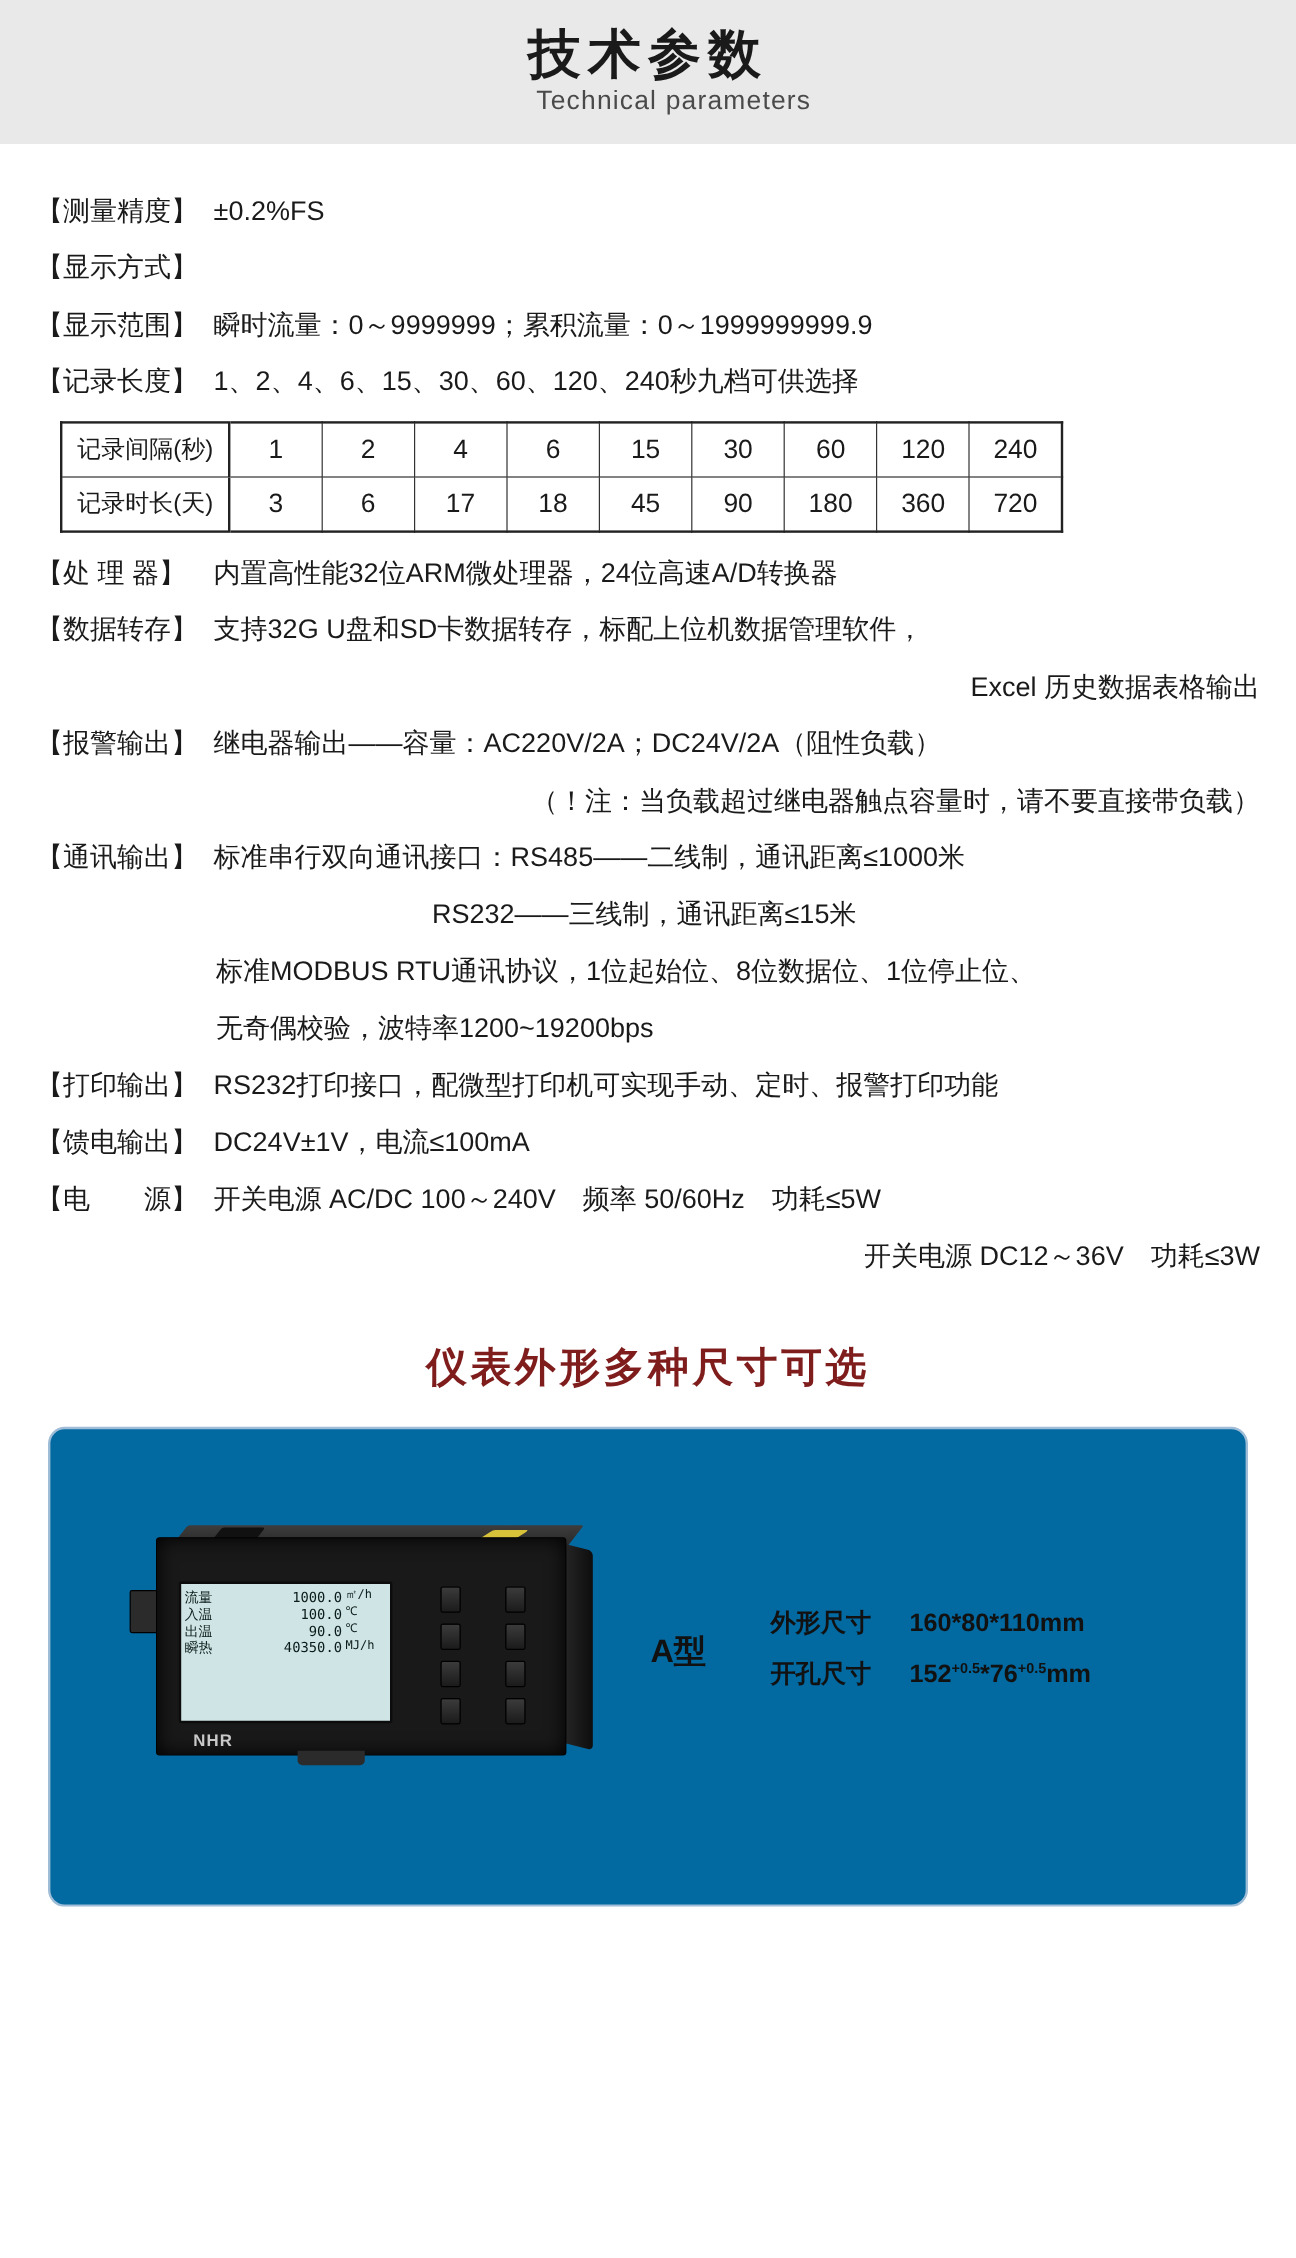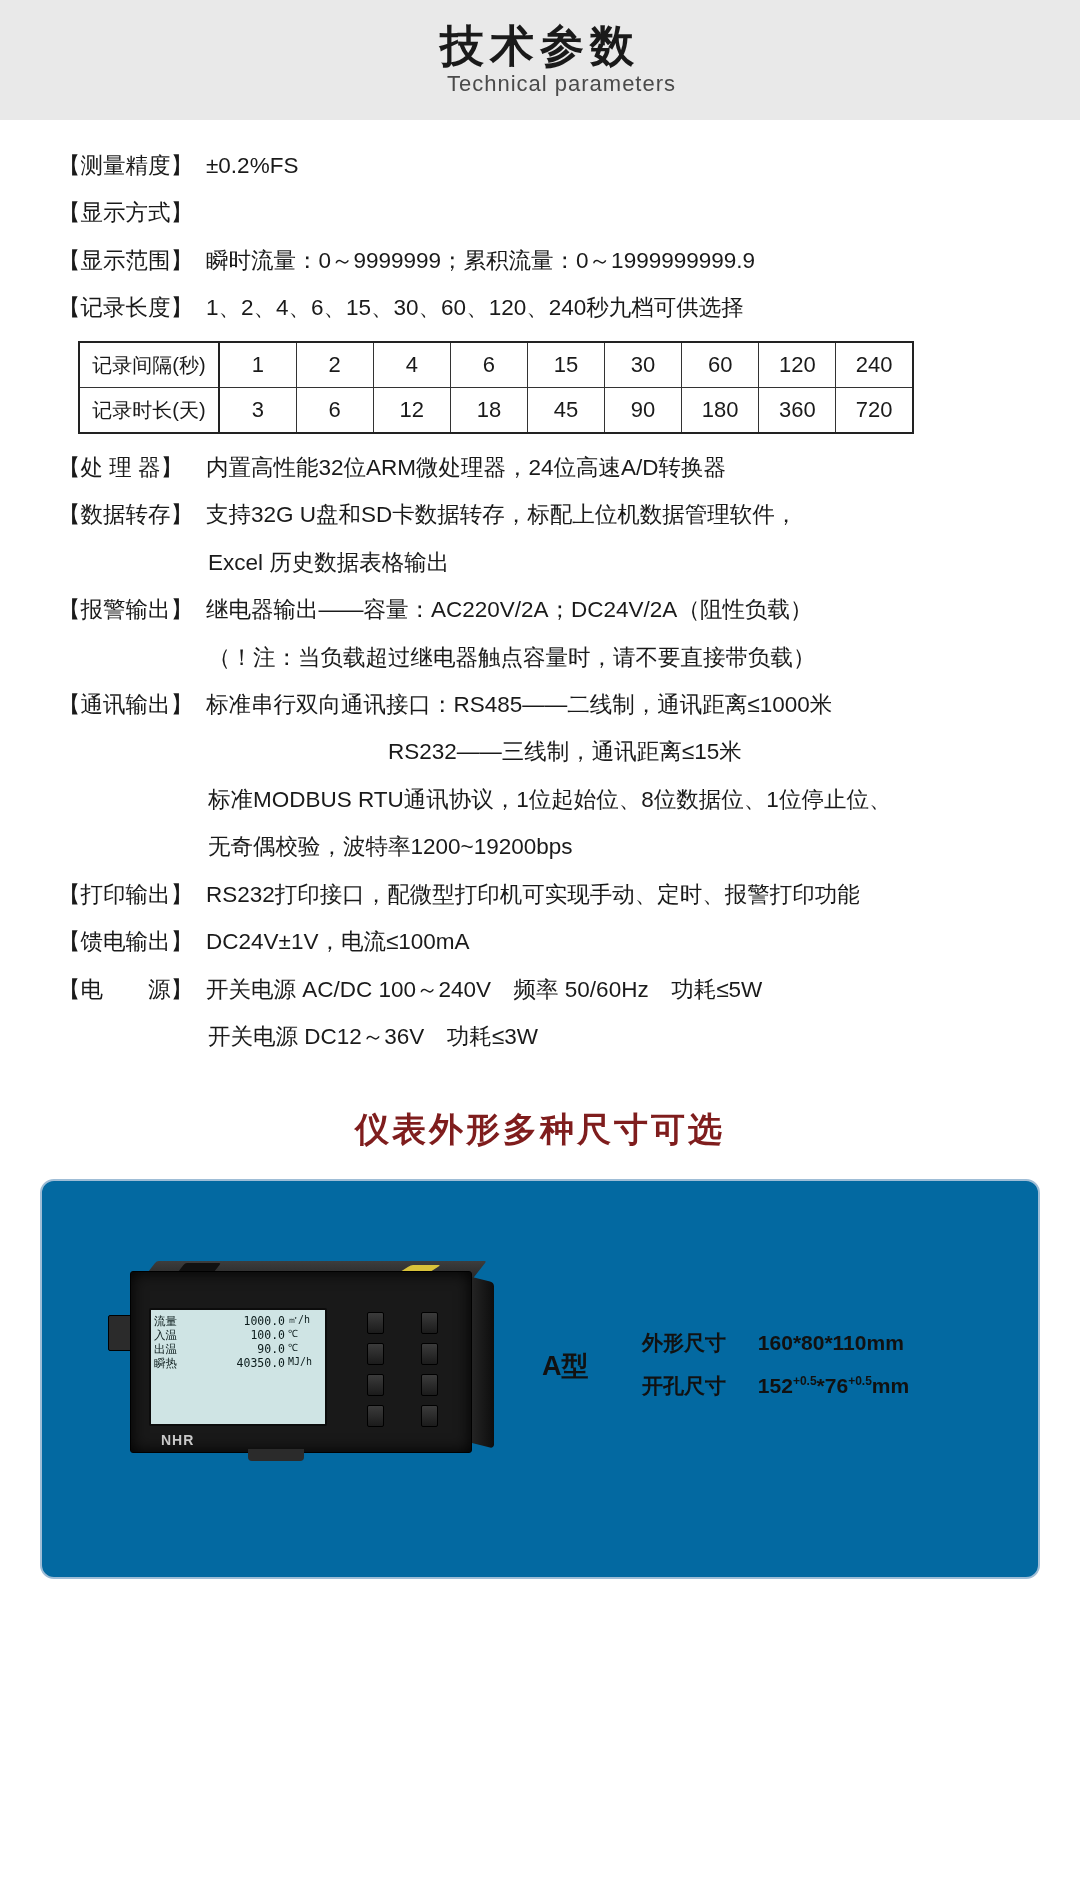--- a/index.html
+++ b/index.html
@@ -30,41 +30,40 @@
   .header .en{
     font-size:22px;
     color:#4a4a4a;
     letter-spacing:1px;
     margin-top:2px;
     margin-left:43px;
   }
 
   
   .specs{
-    padding:28px 30px 0 30px;
+    padding:38px 30px 0 30px;
     font-size:22.5px;
     line-height:1.62;
-    margin-left:28px;
   }
   .row{
     display:flex;
     align-items:flex-start;
     margin-bottom:11px;
   }
   .label{
     width:148px;
     flex:0 0 148px;
     white-space:nowrap;
     font-size:22.5px;
   }
   .value{
     flex:1;
     font-size:22.5px;
   }
-  .indent-1{margin-left:150px;}
+  .indent-1{margin-left:150px;text-align:right;}
   .indent-2{margin-left:150px;}
   .indent-3{margin-left:330px;}
 
   
   .tbl-wrap{
     margin:14px 0 16px 20px;
     width:836px;
   }
   table.rec{
     border-collapse:collapse;
@@ -242,21 +241,21 @@
           <td>15</td>
           <td>30</td>
           <td>60</td>
           <td>120</td>
           <td>240</td>
         </tr>
         <tr>
           <td class="head">记录时长(天)</td>
           <td>3</td>
           <td>6</td>
-          <td>12</td>
+          <td>17</td>
           <td>18</td>
           <td>45</td>
           <td>90</td>
           <td>180</td>
           <td>360</td>
           <td>720</td>
         </tr>
       </tbody>
         </table>
     </div>

